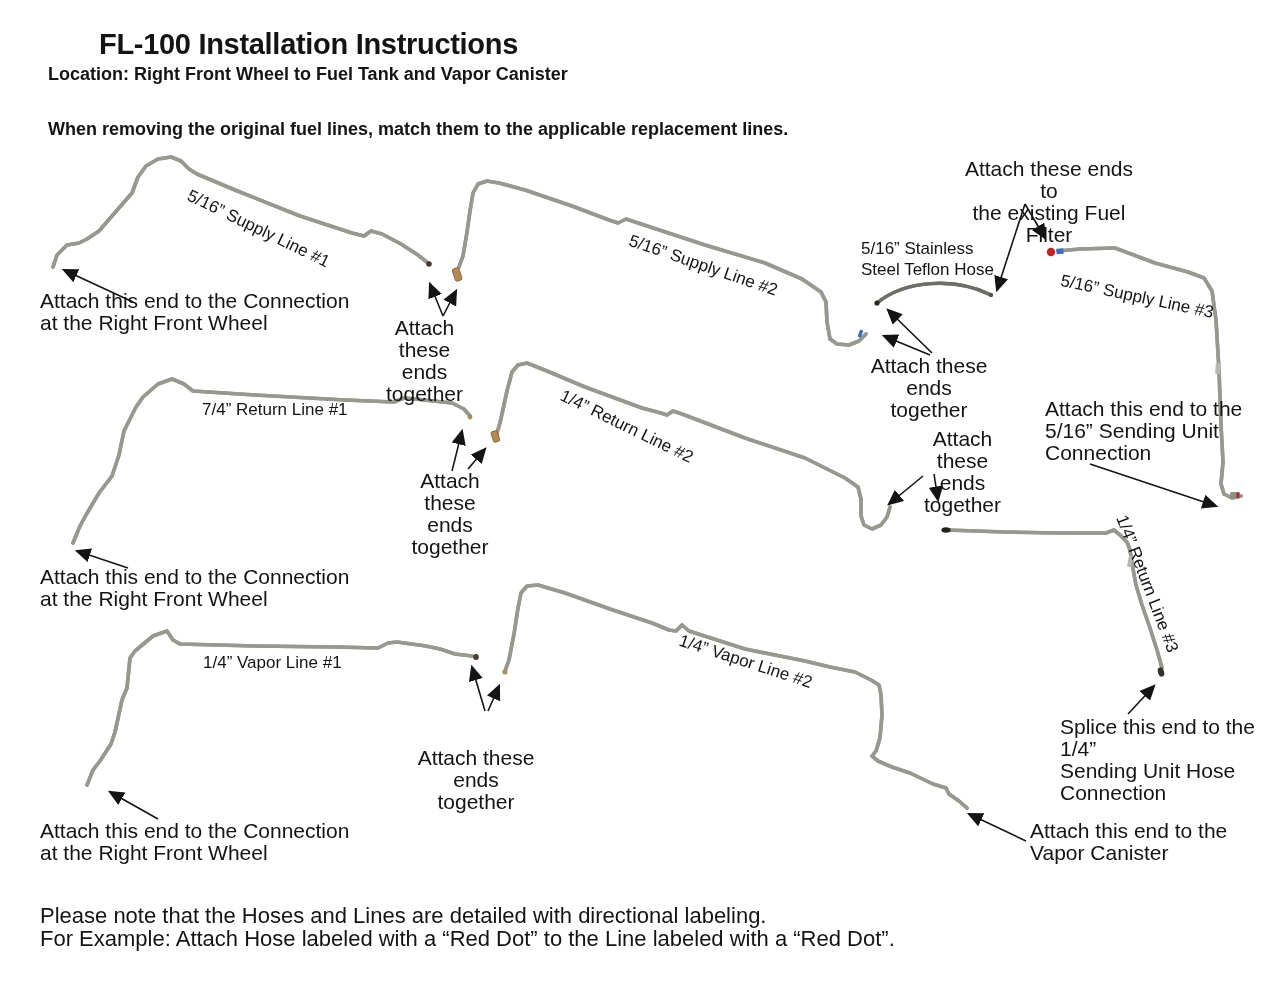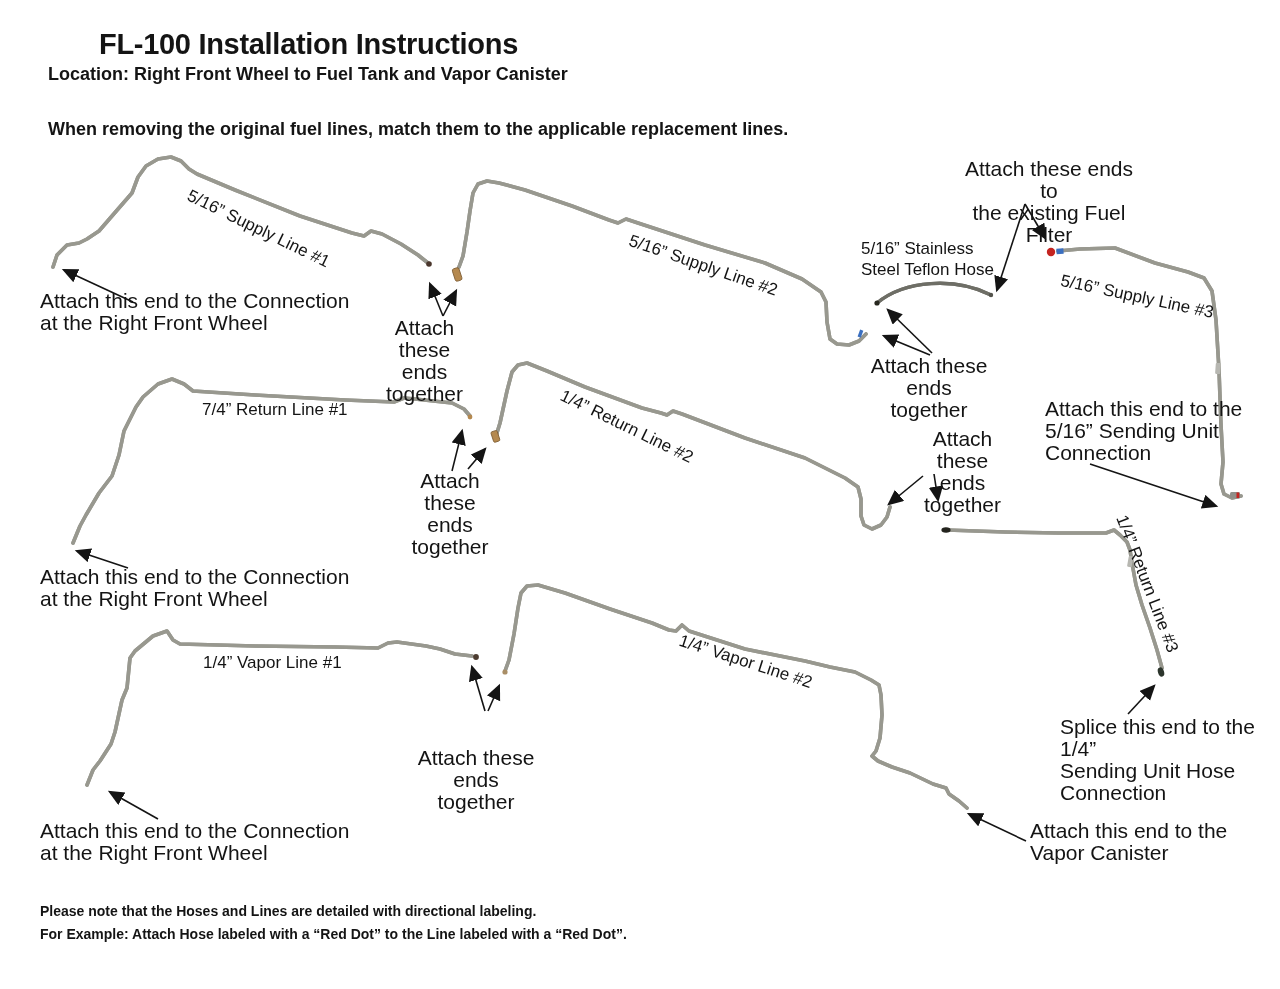--- a/index.html
+++ b/index.html
@@ -4,21 +4,21 @@
 <style>
   html,body { margin:0; padding:0; background:#ffffff; }
   .page {
     position:relative; width:1280px; height:989px; background:#ffffff;
     font-family:"Liberation Sans", sans-serif; color:#141414; overflow:hidden;
   }
   .abs { position:absolute; }
   .title    { font-size:29px; font-weight:bold; letter-spacing:-0.3px; }
   .subtitle { font-size:18px; font-weight:bold; }
   .intro    { font-size:18px; font-weight:bold; }
-  .foot     { font-size:14px; font-weight:bold; }
+  .foot     { font-size:22px; font-weight:normal; }
   .note     { font-size:21px; line-height:22px; white-space:pre-line; }
   .center   { text-align:center; }
   .linelabel{ font-size:17px; line-height:21px; white-space:pre-line; transform-origin:0 0; }
   svg.diagram { position:absolute; left:0; top:0; }
   .tube   { fill:none; stroke:#98988f; stroke-width:3.6; stroke-linejoin:round; stroke-linecap:round; }
   .hi     { fill:none; stroke:#dcdcd6; stroke-width:1.2; stroke-linejoin:round; stroke-linecap:round; }
   .hose   { fill:none; stroke:#6e6e66; stroke-width:3.4; stroke-linecap:round; }
   .hosehi { fill:none; stroke:#b8b8b0; stroke-width:1; stroke-linecap:round; }
   .arrow  { stroke:#141414; stroke-width:1.6; marker-end:url(#ah); }
 </style>

